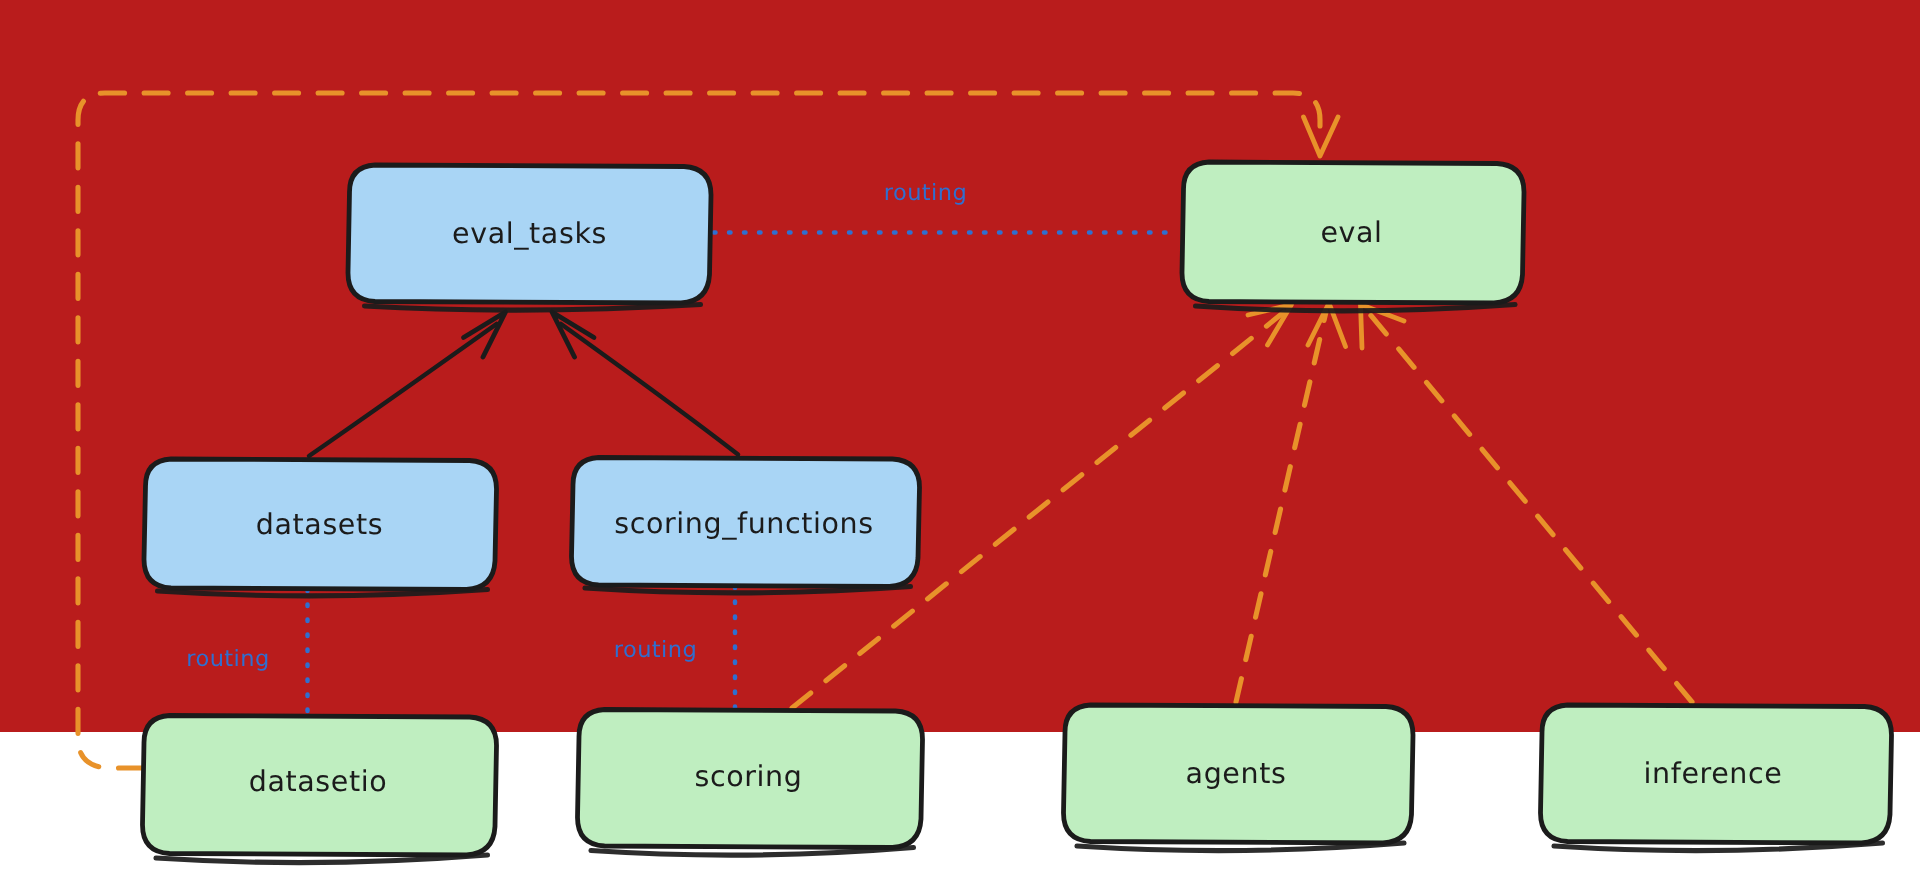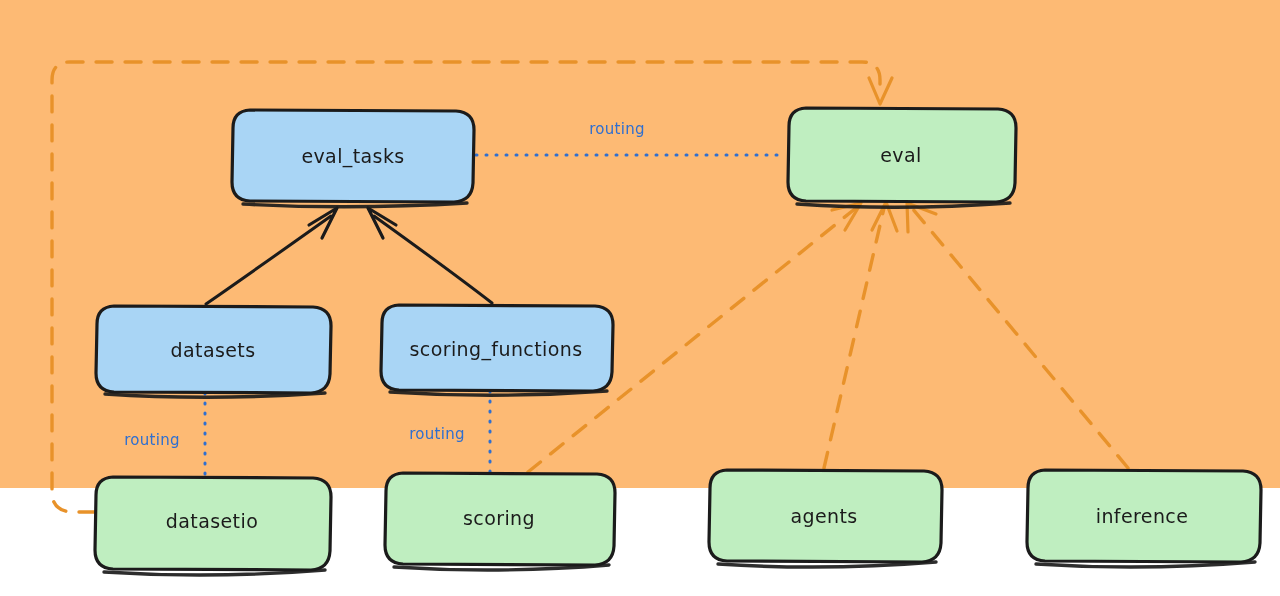--- a/index.html
+++ b/index.html
@@ -10,21 +10,21 @@
   body {
     width: 1280px;
     height: 596px;
     overflow: hidden;
     font-family: "DejaVu Sans", sans-serif;
   }
   #diagram-root {
     position: relative;
     width: 1280px;
     height: 488px;
-    background: #fdba74;
+    background: #b91c1c;
   }
   svg.canvas {
     position: absolute;
     top: 0;
     left: 0;
     width: 1280px;
     height: 596px;
   }
   .node-label {
     font-family: "DejaVu Sans", sans-serif;

